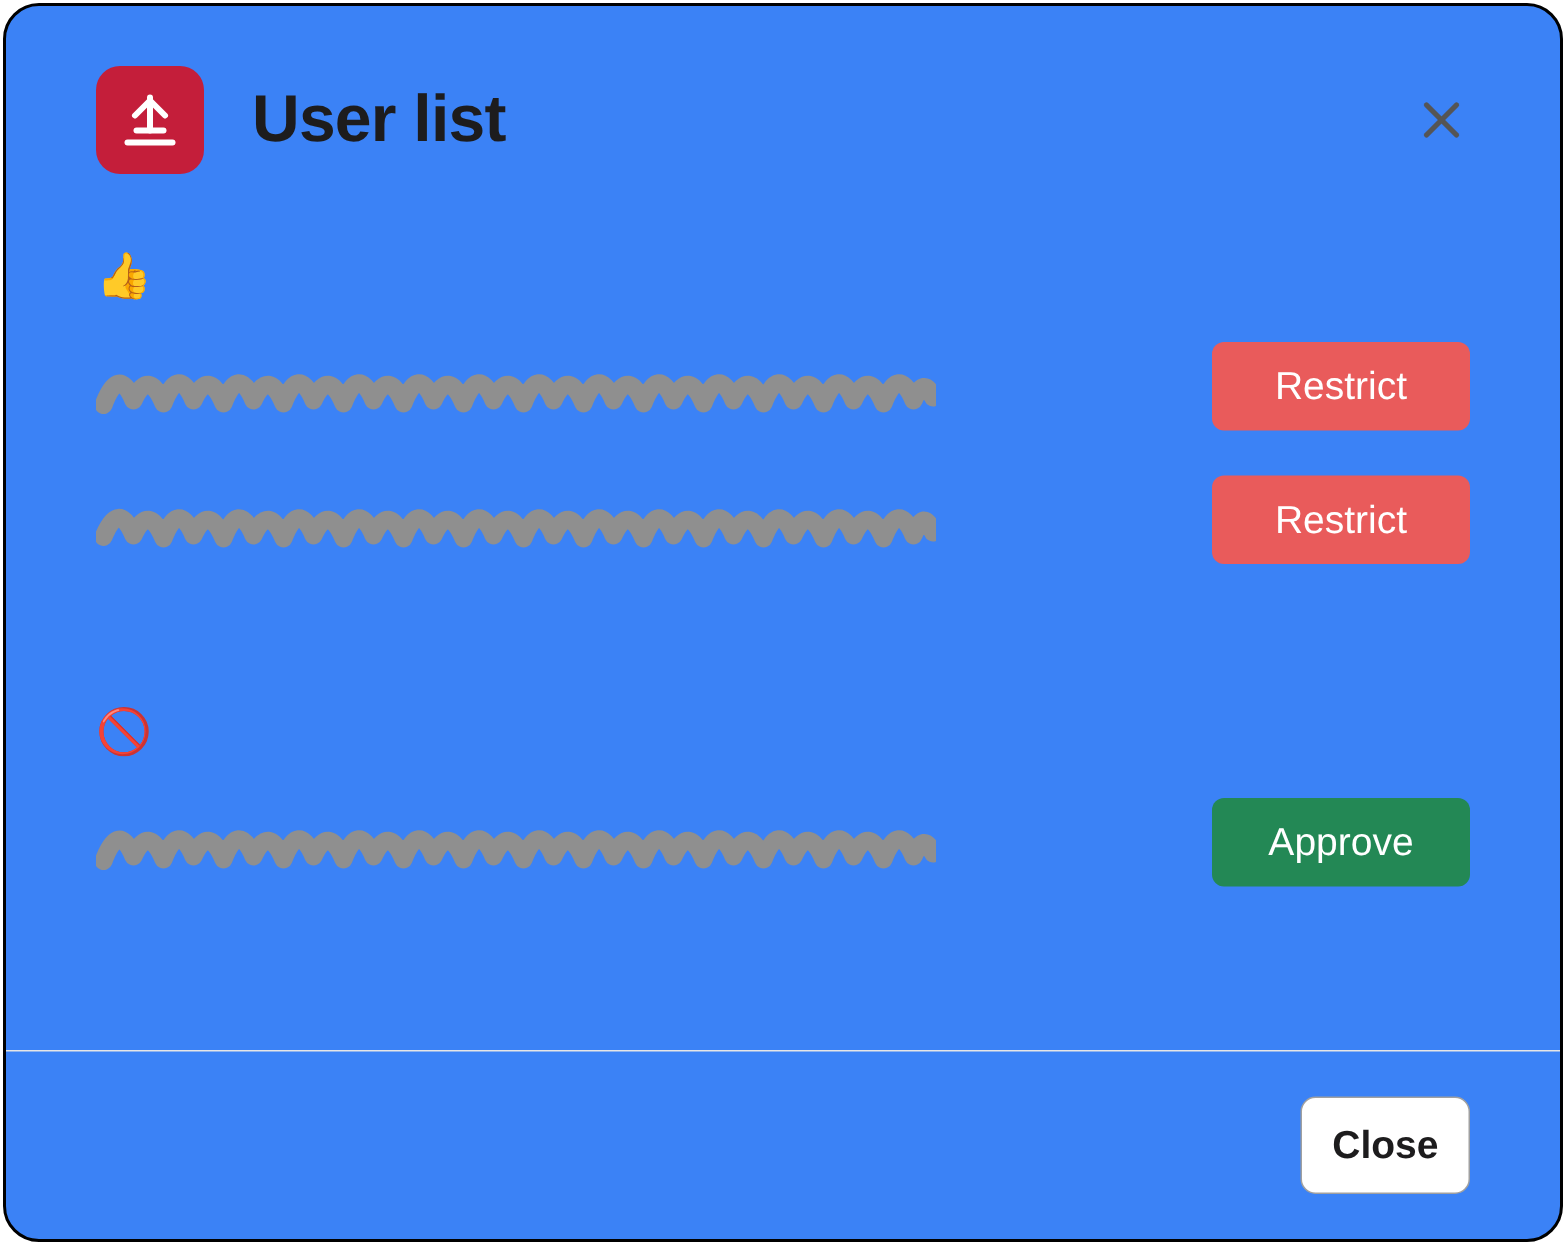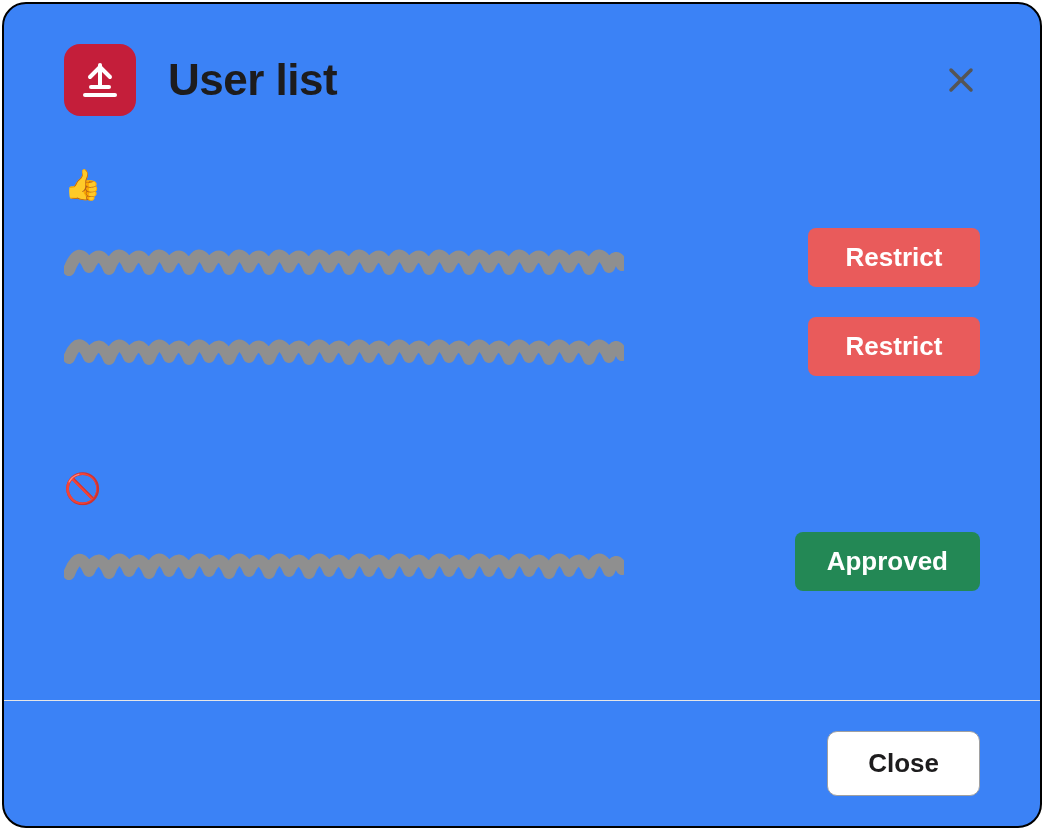--- a/index.html
+++ b/index.html
@@ -82,21 +82,21 @@
     }
     .scribble {
       flex: 1;
       max-width: 560px;
       height: 46px;
     }
     .btn {
       border: none;
       border-radius: 8px;
       font-size: 26px;
-      font-weight: 700;
+      font-weight: 400;
       padding: 14px 32px;
       cursor: pointer;
       min-width: 172px;
       text-align: center;
     }
     .btn-restrict { background: #e95b5b; color: #fff; }
     .btn-approve  { background: #238855; color: #fff; }
     .section-gap  { height: 54px; }
     .modal-footer {
       border-top: 1px solid #e6e6e6;
@@ -104,21 +104,21 @@
       display: flex;
       justify-content: flex-end;
     }
     .btn-close {
       background: #fff;
       color: #1d1c1d;
       border: 1.5px solid #a0a0a0;
       border-radius: 10px;
       font-size: 26px;
       font-weight: 700;
-      padding: 16px 40px;
+      padding: 16px 20px;
       cursor: pointer;
     }
   </style>
 </head>
 <body>
 
 <div class="modal">
 
   <div class="modal-header">
     <div class="app-icon">
@@ -166,21 +166,21 @@
     <div class="section-gap"></div>
 
     <h2 class="section-title">
       <span class="emoji">🚫</span>
     </h2>
 
     <div class="user-row">
       <svg class="scribble" viewBox="0 0 560 46" preserveAspectRatio="none">
         <path d="M5 35 Q15 8 25 32 Q35 10 45 34 Q55 8 65 32 Q75 10 85 34 Q95 8 105 32 Q115 10 125 34 Q135 8 145 32 Q155 10 165 34 Q175 8 185 32 Q195 10 205 34 Q215 8 225 32 Q235 10 245 34 Q255 8 265 32 Q275 10 285 34 Q295 8 305 32 Q315 10 325 34 Q335 8 345 32 Q355 10 365 34 Q375 8 385 32 Q395 10 405 34 Q415 8 425 32 Q435 10 445 34 Q455 8 465 32 Q475 10 485 34 Q495 8 505 32 Q515 10 525 34 Q535 8 545 32 Q552 15 558 30" fill="none" stroke="#8f8f8f" stroke-width="12" stroke-linecap="round" stroke-linejoin="round"></path>
       </svg>
-      <button class="btn btn-approve">Approved</button>
+      <button class="btn btn-approve">Approve</button>
     </div>
 
   </div>
 
   <div class="modal-footer">
     <button class="btn-close">Close</button>
   </div>
 
 </div>
 

